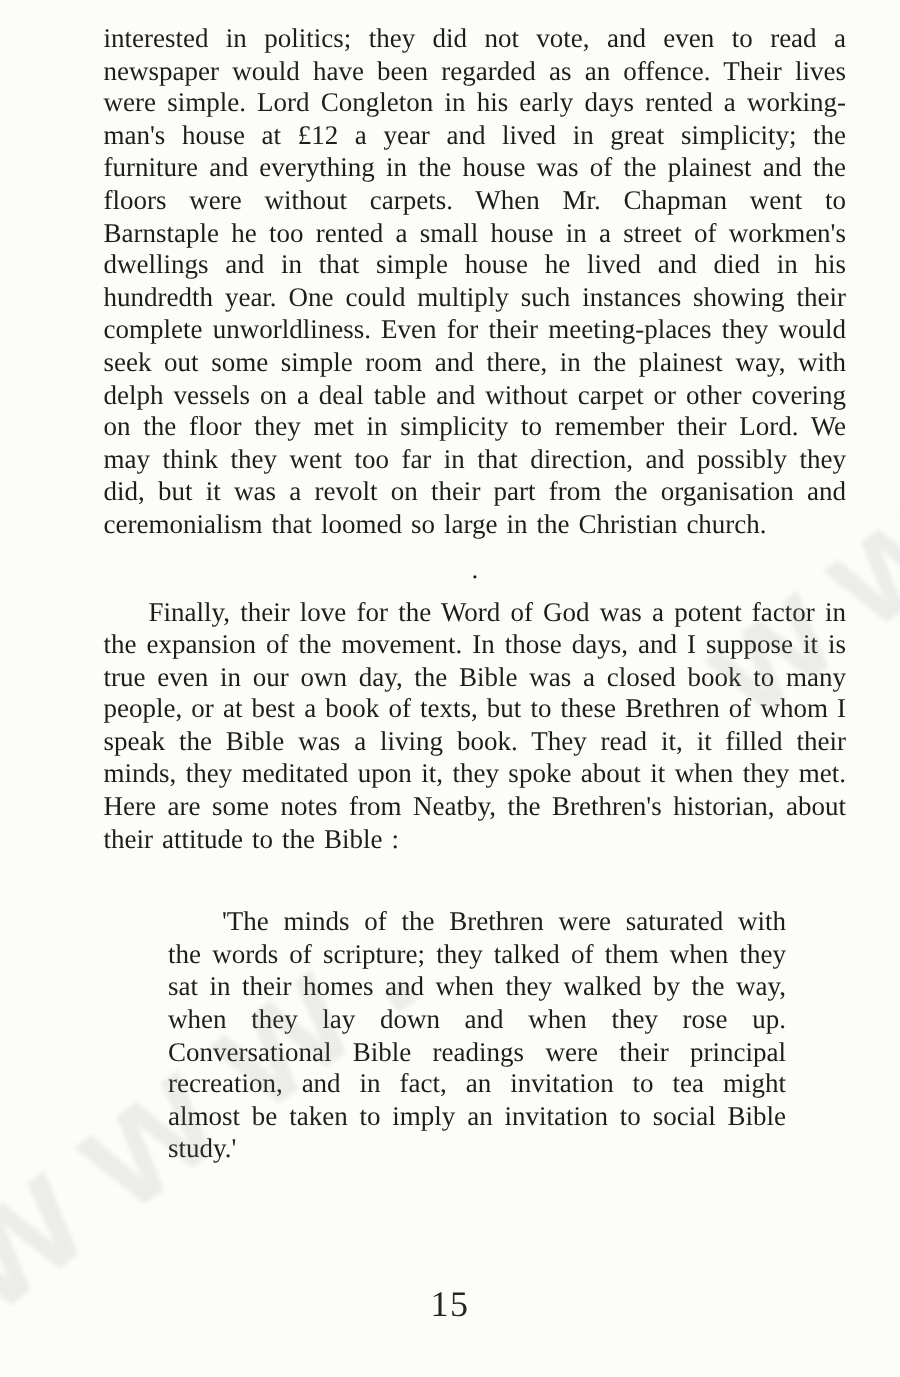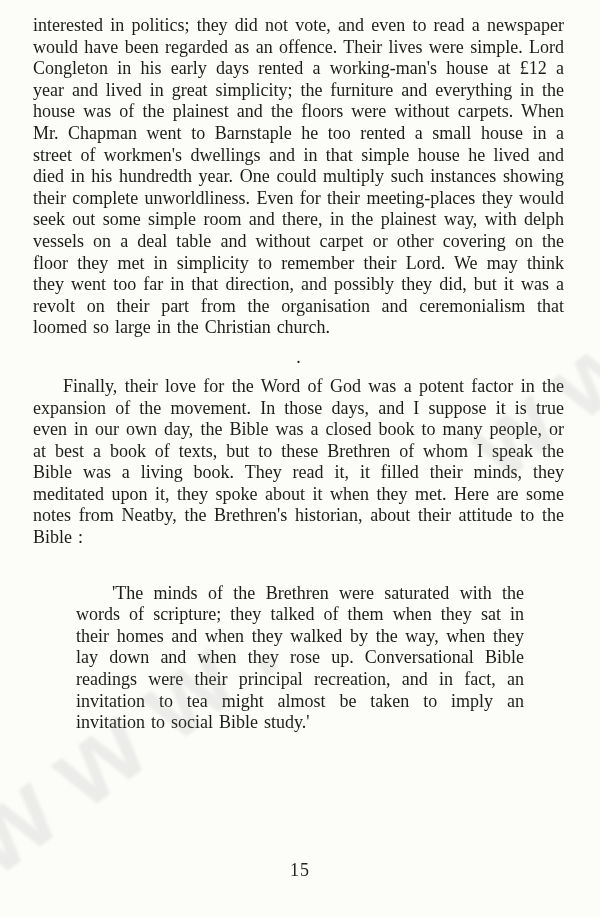--- a/index.html
+++ b/index.html
@@ -41,21 +41,21 @@
     padding-right: 40px;
     text-indent: 36px;
   }
   .spacer-md { height: 18px; }
   .page-number {
     position: absolute;
     bottom: 36px;
     left: 0;
     right: 0;
     text-align: center;
-    font-size: 18px;
+    font-size: 24px;
     letter-spacing: 1px;
     color: #242420;
   }
   .watermark {
     position: absolute;
     white-space: nowrap;
     font-family: "Liberation Sans", sans-serif;
     font-weight: bold;
     color: rgba(130, 130, 128, 0.13);
     filter: blur(1.5px);
@@ -71,21 +71,21 @@
     transform-origin: left bottom;
   }
   .watermark-b {
     right: -150px;
     top: 240px;
     font-size: 100px;
     letter-spacing: 22px;
     transform: rotate(-37deg);
     transform-origin: right top;
   }
-  .text-block { position: relative; z-index: 1; }
+  .text-block { position: relative; z-index: 1; margin-left: 36px; }
 </style>
 </head>
 <body>
 
 <div class="page">
 
   <div class="watermark watermark-a">www.</div>
   <div class="watermark watermark-b">www.</div>
 
   <div class="text-block">

